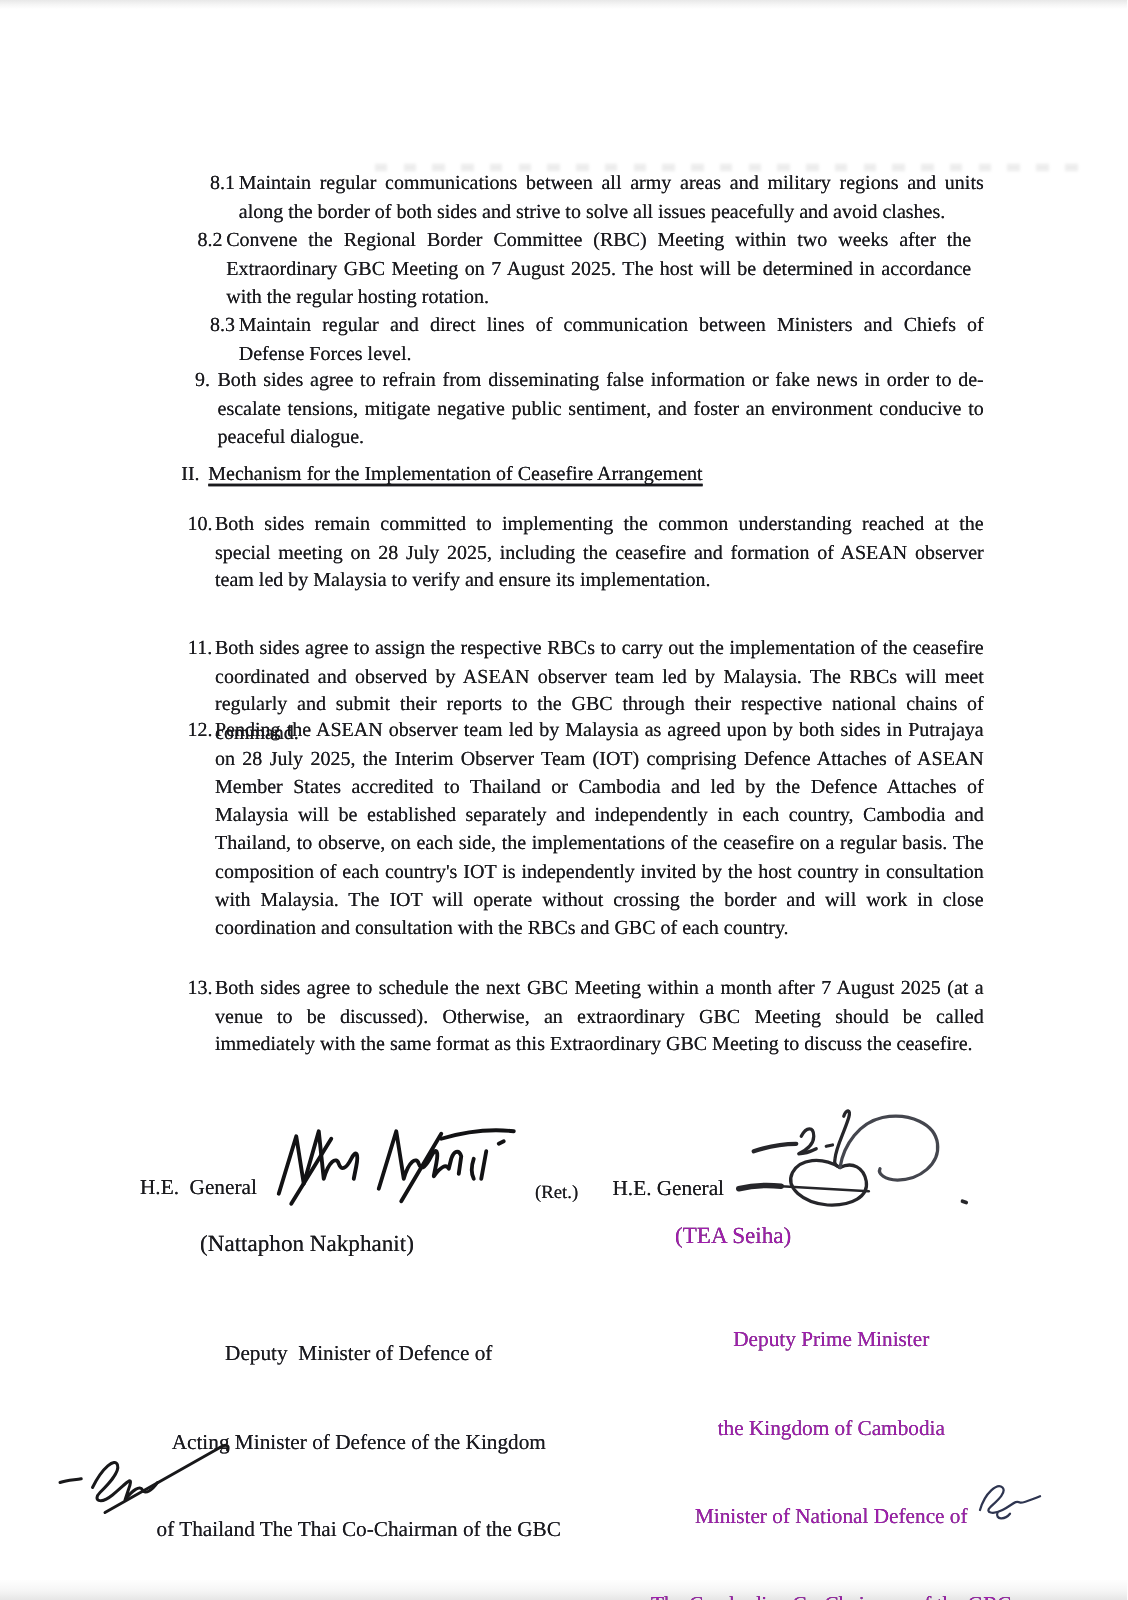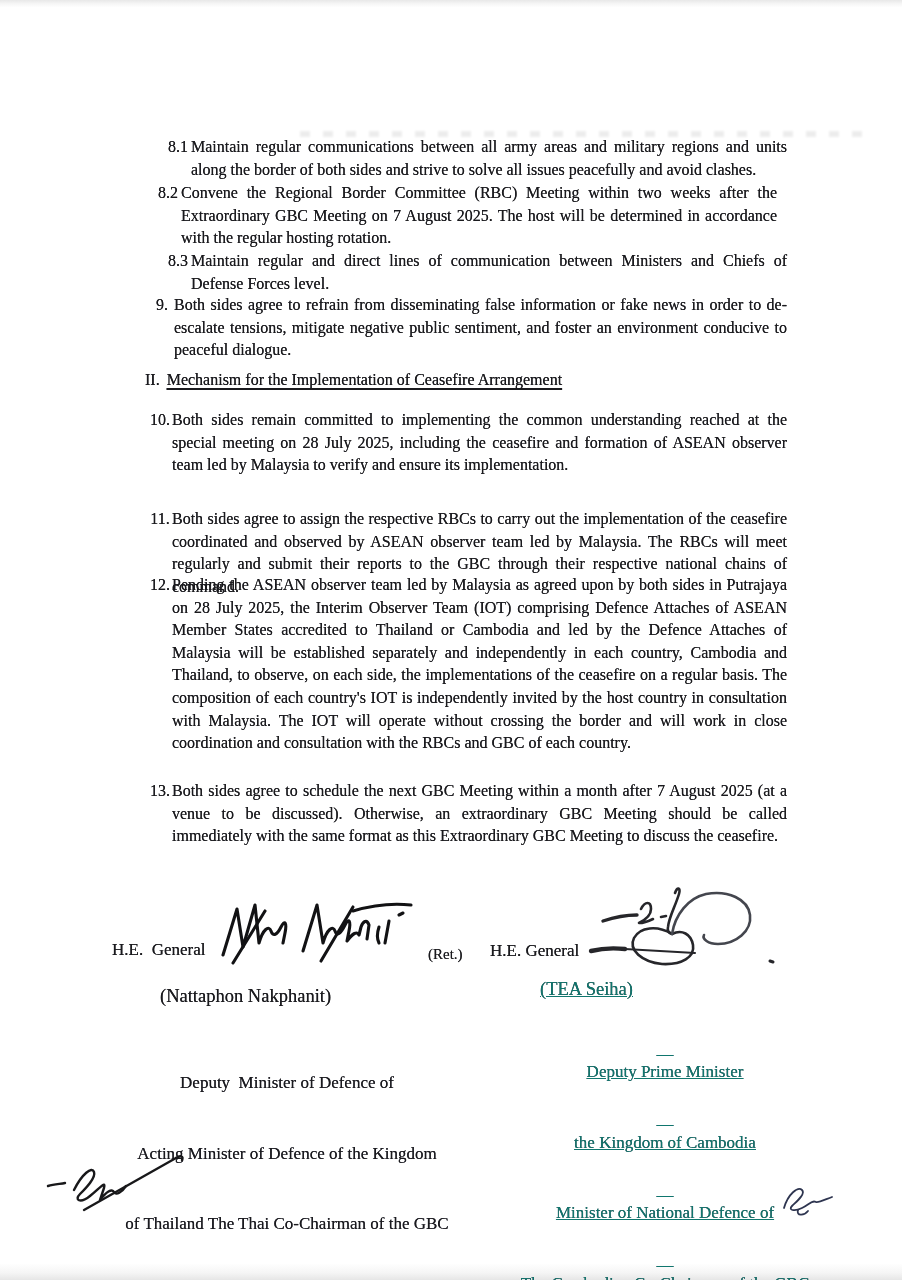--- a/index.html
+++ b/index.html
@@ -24,21 +24,21 @@
     text-shadow:0 0 .5px rgba(10,10,14,.9);}
   .sheading .stitle{text-decoration:underline;text-decoration-thickness:1.5px;
     text-underline-offset:3px;margin-left:7px;}
   .sig-label{position:absolute;font-size:17px;white-space:pre-wrap;
     text-shadow:0 0 .5px rgba(10,10,14,.85);}
   .sig-ret{position:absolute;font-size:15px;text-shadow:0 0 .4px rgba(10,10,14,.8);}
   .sig-name{position:absolute;text-align:left;font-size:18.5px;
     text-shadow:0 0 .5px rgba(10,10,14,.85);}
   .sig-titles{position:absolute;text-align:center;font-size:17px;line-height:23.5px;
     white-space:pre-wrap;text-shadow:0 0 .4px rgba(10,10,25,.8);}
-  .navy{color:#0f766e;text-decoration:underline;}
+  .navy{color:#a21caf;}
   .sigsvg{position:absolute;overflow:visible;}
   .sigsvg path{fill:none;stroke-linecap:round;stroke-linejoin:round;}
 </style>
 </head>
 <body>
 
 <div class="page">
 
   <div class="scan-top"></div>
   <div class="scan-bottom"></div>

